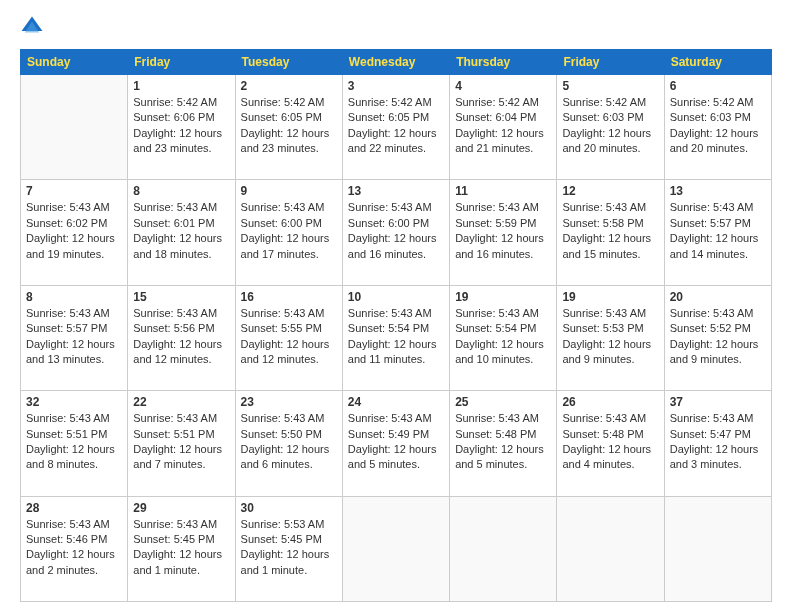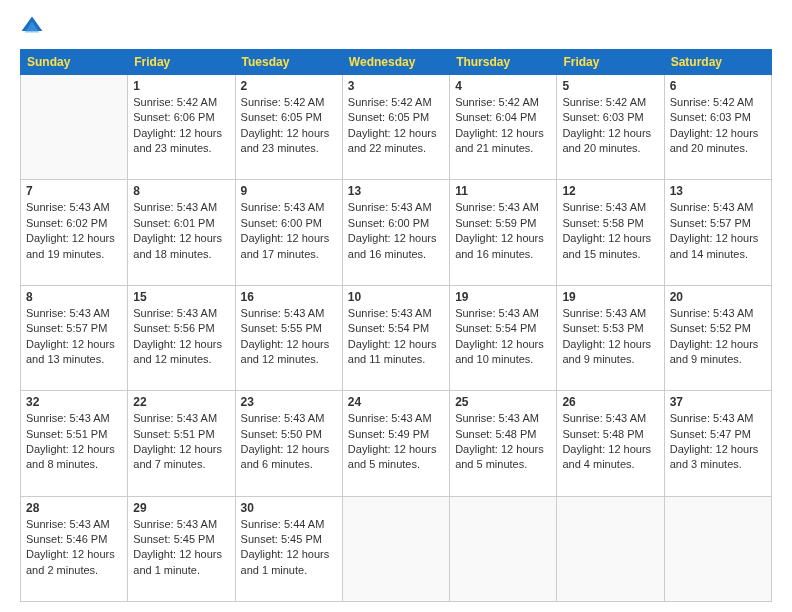--- a/index.html
+++ b/index.html
@@ -334,21 +334,21 @@
           </td>
           <td>
             <span class="day-number">29</span>
             <div class="day-info" style="white-space: pre-line;">Sunrise: 5:43 AM
 Sunset: 5:45 PM
 Daylight: 12 hours
 and 1 minute.</div>
           </td>
           <td>
             <span class="day-number">30</span>
-            <div class="day-info" style="white-space: pre-line;">Sunrise: 5:44 AM
+            <div class="day-info" style="white-space: pre-line;">Sunrise: 5:53 AM
 Sunset: 5:45 PM
 Daylight: 12 hours
 and 1 minute.</div>
           </td>
           <td class="empty-cell"></td>
           <td class="empty-cell"></td>
           <td class="empty-cell"></td>
           <td class="empty-cell"></td>
         </tr>
       </tbody>

